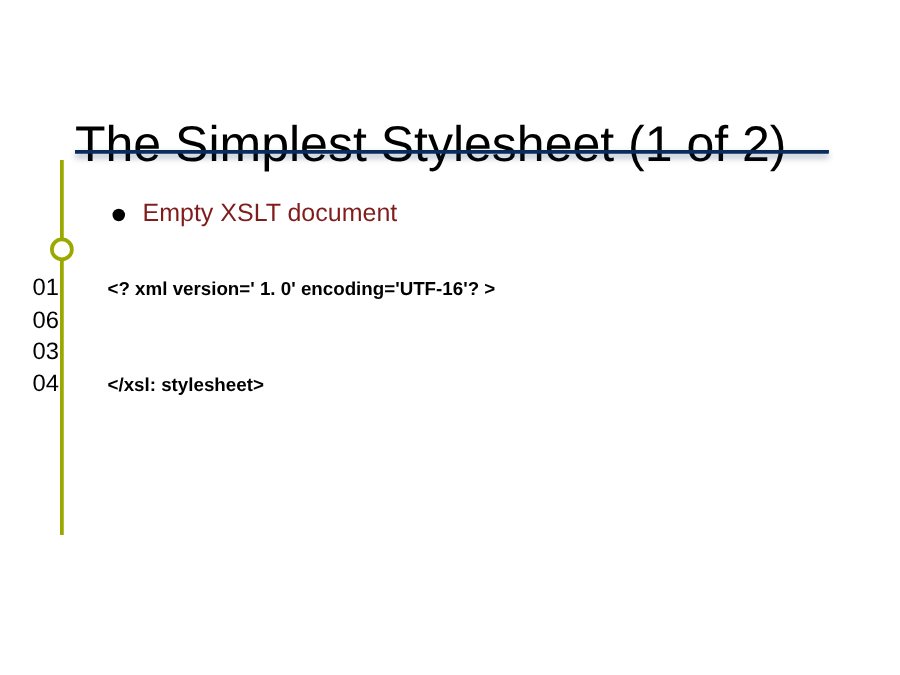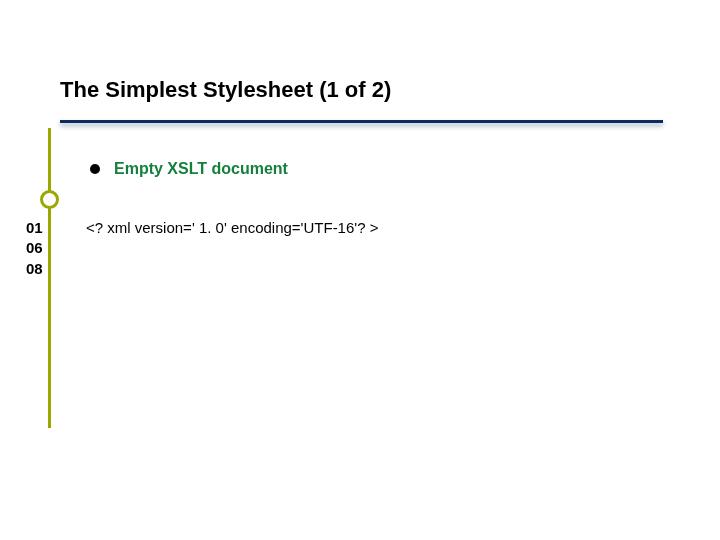--- a/index.html
+++ b/index.html
@@ -11,24 +11,25 @@
     position: relative;
     padding: 0;
   }
   .title-block {
     position: absolute;
     top: 78px;
     left: 60px;
     width: 600px;
   }
   .title-text {
-    font-size: 22px;
-    font-weight: bold;
+    font-size: 40px;
+    font-weight: normal;
     color: #000;
     line-height: 1.1;
+    margin-top: 16px;
   }
   .title-underline {
     position: absolute;
     top: 120px;
     left: 60px;
     width: 603px;
     height: 3px;
     background: linear-gradient(to bottom, #0a2a5a, #0a2a5a 60%, rgba(10,42,90,0) 100%);
     box-shadow: 0 3px 5px rgba(10,42,90,0.4);
   }
@@ -69,48 +70,47 @@
     margin-bottom: 22px;
   }
   .bullet-dot {
     width: 10px;
     height: 10px;
     background: #000;
     border-radius: 50%;
     flex: 0 0 auto;
   }
   .bullet-text {
-    font-size: 16px;
-    color: #15803d;
-    font-weight: bold;
+    font-size: 20px;
+    color: #7f1d1d;
   }
   .code-block {
     position: absolute;
     top: 218px;
     left: 26px;
     width: 670px;
     font-family: Arial, Helvetica, sans-serif;
   }
   .code-row {
     display: flex;
     align-items: baseline;
     gap: 36px;
     line-height: 1.35;
   }
   .ln {
     width: 24px;
     text-align: left;
-    font-size: 15px;
-    font-weight: bold;
+    font-size: 19px;
+    font-weight: normal;
     color: #000;
     flex: 0 0 auto;
   }
   .code-text {
     font-size: 15px;
-    font-weight: normal;
+    font-weight: bold;
     color: #000;
     white-space: pre;
   }
 </style>
 </head>
 <body>
 
 <div class="slide">
 
   <div class="title-block">
@@ -130,17 +130,21 @@
 
   <div class="code-block">
     <div class="code-row">
       <span class="ln">01</span>
       <span class="code-text">&lt;? xml version=' 1. 0' encoding='UTF-16'? &gt;</span>
     </div>
     <div class="code-row">
       <span class="ln">06</span>
     </div>
     <div class="code-row">
-      <span class="ln">08</span>
+      <span class="ln">03</span>
+    </div>
+    <div class="code-row">
+      <span class="ln">04</span>
+      <span class="code-text">&lt;/xsl: stylesheet&gt;</span>
     </div>
   </div>
 
 </div>
 
 </body></html>

